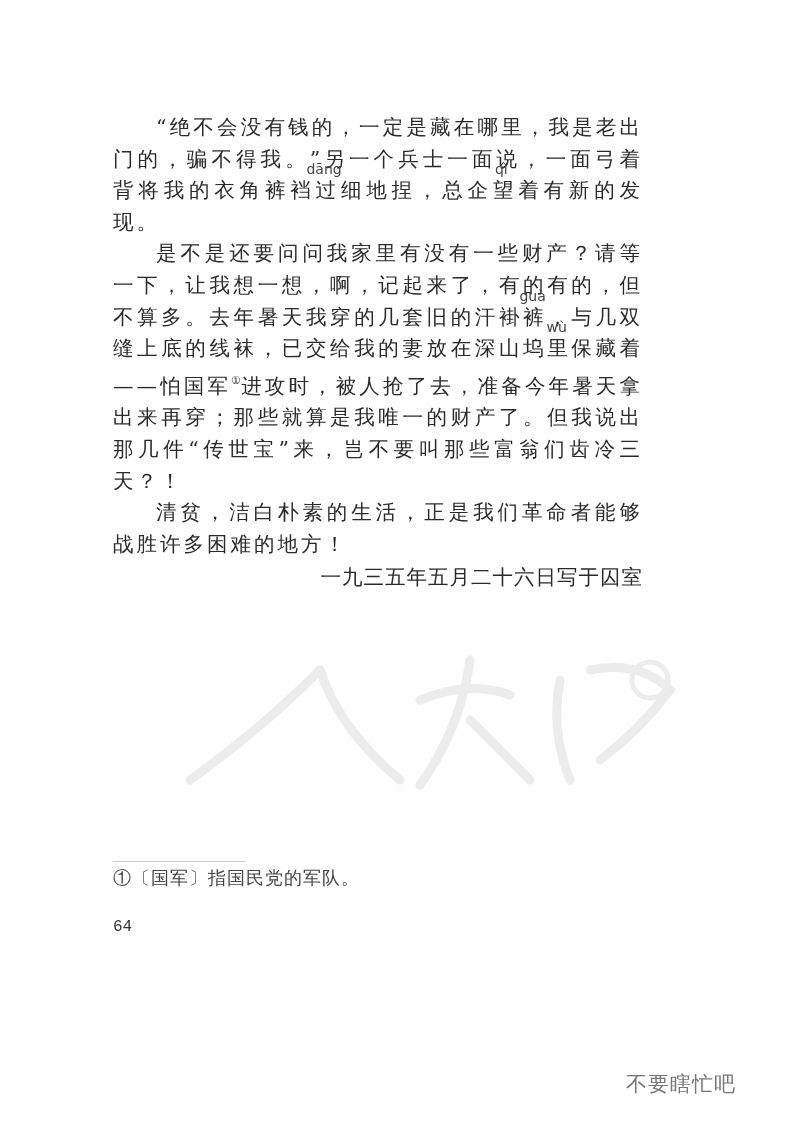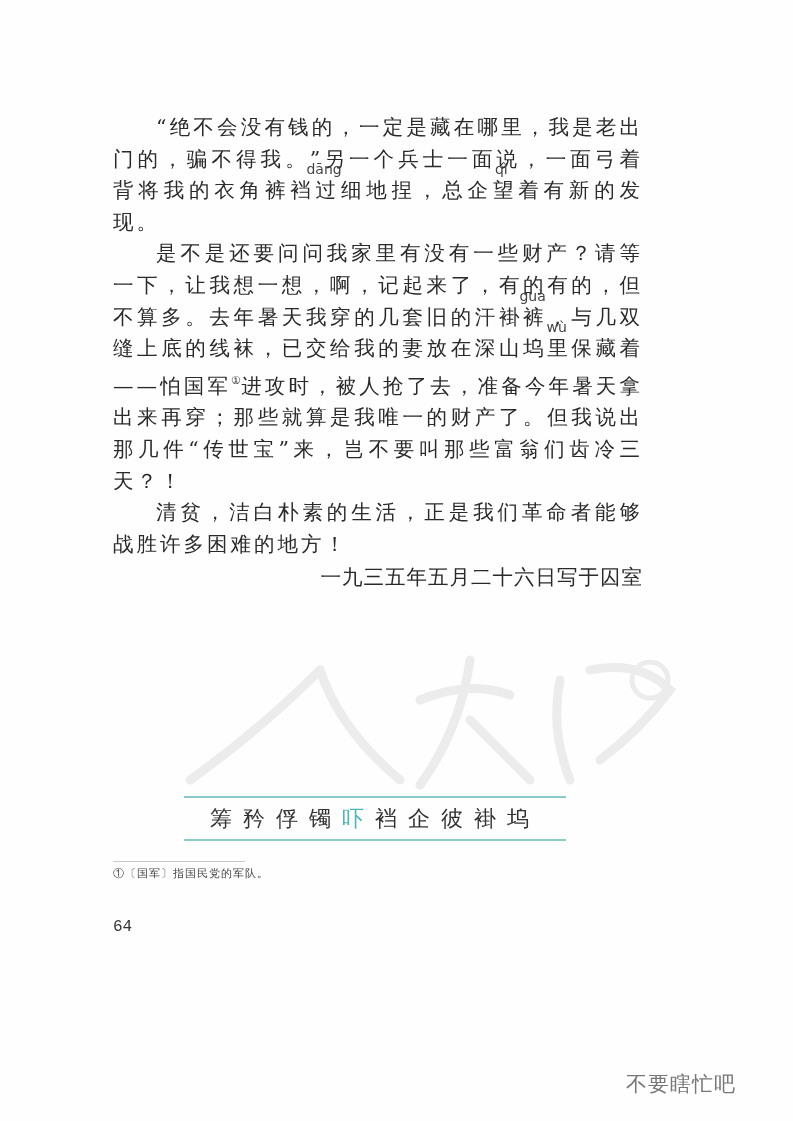--- a/index.html
+++ b/index.html
@@ -36,21 +36,21 @@
   .vocab-box .chars {
     font-family: "DejaVu Serif", serif; font-size: 22px; letter-spacing: 11px; color: #333;
   }
   .vocab-box .hl { color: #4fb5b5; }
   .vocab-box span.ch { margin: 0 0px; }
 
   .footnote-rule {
     position: absolute; left: 113px; top: 861px; width: 132px; height: 1px; background: #c9c9c9;
   }
   .footnote {
-    position: absolute; left: 113px; top: 866px; font-size: 11px; color: #444; letter-spacing: 1px;
+    position: absolute; left: 113px; top: 866px; font-size: 18px; color: #444; letter-spacing: 1px;
   }
   .page-number {
     position: absolute; left: 113px; top: 918px; font-family: Liberation Mono, monospace;
     font-size: 16px; color: #333;
   }
   .site-mark {
     position: absolute; left: 626px; top: 1070px; font-family: "DejaVu Sans", sans-serif;
     font-size: 21px; color: #777; letter-spacing: 1px;
   }
 </style>
@@ -74,23 +74,20 @@
     </svg>
   </div>
 
   <div class="body-text" id="body-text">
       <p class="para"><span>“绝不会没有钱的，一定是藏在哪里，我是老出门的，骗不得我。”另一个兵士一面说，一面弓着背将我的衣角裤</span><span class="ruby-wrap"><span class="pinyin">dāng</span><span>裆</span></span><span>过细地捏，总</span><span class="ruby-wrap"><span class="pinyin">qǐ</span><span>企</span></span><span>望着有新的发现。</span></p>
       <p class="para"><span>是不是还要问问我家里有没有一些财产？请等一下，让我想一想，啊，记起来了，有的有的，但不算多。去年暑天我穿的几套旧的汗</span><span class="ruby-wrap"><span class="pinyin">guà</span><span>褂</span></span><span>裤，与几双缝上底的线袜，已交给我的妻放在深山</span><span class="ruby-wrap"><span class="pinyin">wù</span><span>坞</span></span><span>里保藏着——怕国军</span><span class="sup">①</span><span>进攻时，被人抢了去，准备今年暑天拿出来再穿；那些就算是我唯一的财产了。但我说出那几件“传世宝”来，岂不要叫那些富翁们齿冷三天？！</span></p>
       <p class="para"><span>清贫，洁白朴素的生活，正是我们革命者能够战胜许多困难的地方！</span></p>
       <div class="signature">一九三五年五月二十六日写于囚室</div>
     </div>
 
-  <div class="vocab-box">
-    <div class="chars" id="vocab-chars"><span class="ch">筹</span><span class="ch">矜</span><span class="ch">俘</span><span class="ch">镯</span><span class="ch hl" style="color: rgb(79, 181, 181);">吓</span><span class="ch">裆</span><span class="ch">企</span><span class="ch">彼</span><span class="ch">褂</span><span class="ch">坞</span></div>
-  </div>
 
   <div class="footnote-rule"></div>
   <div class="footnote">①〔国军〕指国民党的军队。</div>
 
   <div class="page-number">64</div>
 
   <div class="site-mark">不要瞎忙吧</div>
 </div>
 
 </body></html>

